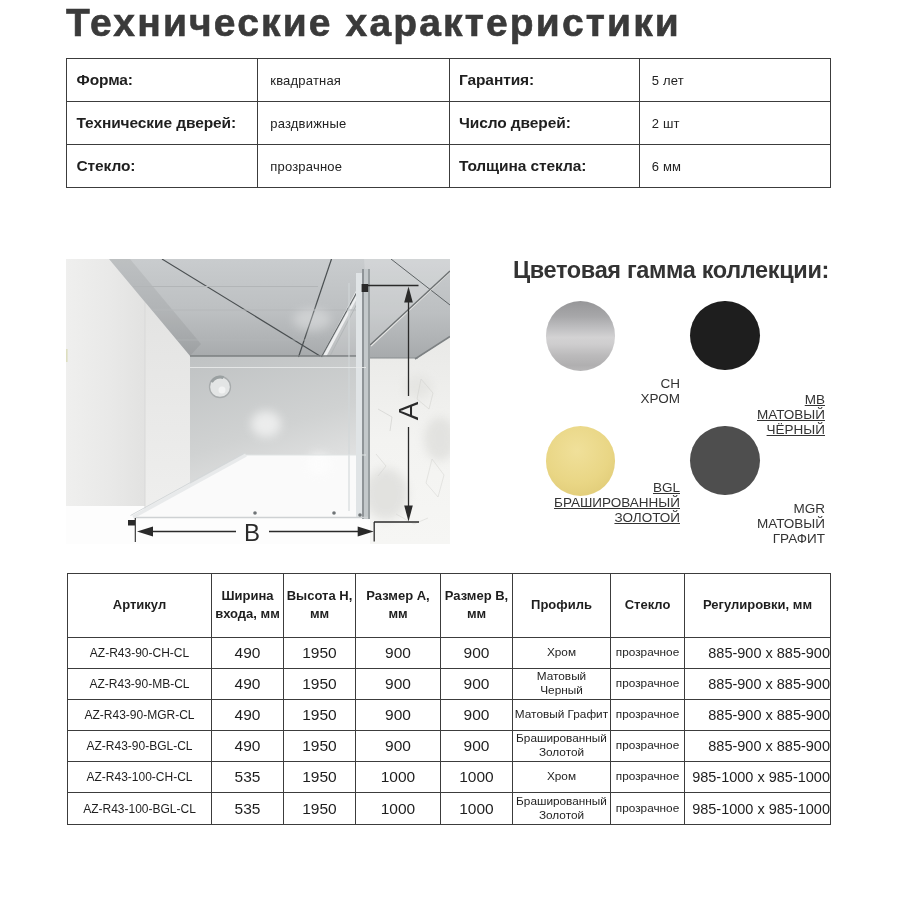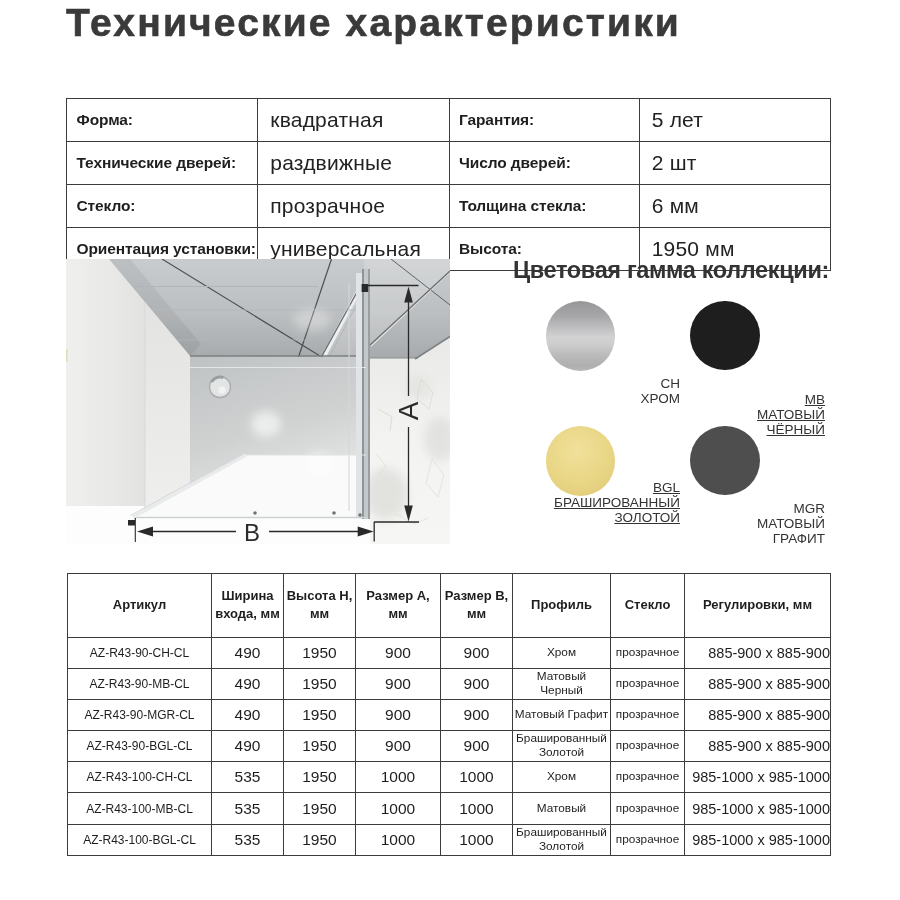--- a/index.html
+++ b/index.html
@@ -1,21 +1,21 @@
 <!DOCTYPE html>
 <html><head>
 <meta charset="utf-8">
 <style>
   html,body{margin:0;padding:0;}
   body{width:900px;height:900px;background:#fff;font-family:"Liberation Sans",sans-serif;color:#2b2b2b;position:relative;overflow:hidden;}
   .abs{position:absolute;}
   #title{left:66px;top:3px;font-size:39px;font-weight:bold;-webkit-text-stroke:0.6px #3a3a3a;letter-spacing:2.15px;color:#3a3a3a;white-space:nowrap;line-height:1;}
   table{border-collapse:collapse;}
-  #t1{left:66px;top:58px;width:765px;table-layout:fixed;margin-top:40px;}
-  #t1 td{border:1.5px solid #3c3c3c;height:42.1px;font-size:21px;letter-spacing:0.2px;padding:0 0 0 12px;vertical-align:middle;color:#222;white-space:nowrap;}
+  #t1{left:66px;top:58px;width:765px;table-layout:fixed;}
+  #t1 td{border:1.5px solid #3c3c3c;height:42.1px;font-size:13px;letter-spacing:0.2px;padding:0 0 0 12px;vertical-align:middle;color:#222;white-space:nowrap;}
   #t1 td.l{font-weight:bold;font-size:15.5px;letter-spacing:-0.1px;padding-left:9.5px;color:#1f1f1f;}
   #h2c{left:513px;top:259px;font-size:23.5px;font-weight:bold;letter-spacing:-0.35px;color:#333;white-space:nowrap;line-height:1;}
   .circ{border-radius:50%;width:69.5px;height:69.5px;}
   .clabel{font-size:13.5px;line-height:15px;color:#333;text-align:right;width:200px;}
   #t2{left:67px;top:573px;width:763px;table-layout:fixed;}
   #t2 td{border:1.5px solid #3c3c3c;text-align:center;vertical-align:middle;color:#1e1e1e;font-size:15.5px;padding:0;white-space:nowrap;}
   #t2 tr.hd td{height:62.5px;font-weight:bold;font-size:13px;line-height:1.4;white-space:normal;}
   #t2 tr.dr td{height:30.2px;}
   #t2 td.sm{font-size:11.8px;line-height:1.18;}
   #t2 td.ak{font-size:12px;}
@@ -43,26 +43,20 @@
         <td class="l">Технические дверей:</td>
         <td>раздвижные</td>
         <td class="l">Число дверей:</td>
         <td>2 шт</td>
       </tr>
   <tr>
         <td class="l">Стекло:</td>
         <td>прозрачное</td>
         <td class="l">Толщина стекла:</td>
         <td>6 мм</td>
-      </tr>
-  <tr>
-        <td class="l">Ориентация установки:</td>
-        <td>универсальная</td>
-        <td class="l">Высота:</td>
-        <td>1950 мм</td>
       </tr>
 </tbody>
   </table>
 
 <div id="shower" class="abs" style="left:66px;top:259px;width:384px;height:285px;">
 <svg width="384" height="285" viewBox="0 0 384 285">
   <defs>
     <linearGradient id="ceil" x1="0" y1="0" x2="0" y2="1">
       <stop offset="0" stop-color="#c9ccce"></stop>
           <stop offset="0.55" stop-color="#bcbfc1"></stop>
@@ -260,30 +254,20 @@
         <td class="ak">AZ-R43-100-CH-CL</td>
         <td>535</td>
         <td>1950</td>
         <td>1000</td>
         <td>1000</td>
         <td class="sm">Хром</td>
         <td class="sm">прозрачное</td>
         <td class="rg">985-1000 x 985-1000</td>
       </tr>
   <tr class="dr">
-        <td class="ak">AZ-R43-100-MB-CL</td>
-        <td>535</td>
-        <td>1950</td>
-        <td>1000</td>
-        <td>1000</td>
-        <td class="sm">Матовый</td>
-        <td class="sm">прозрачное</td>
-        <td class="rg">985-1000 x 985-1000</td>
-      </tr>
-  <tr class="dr">
         <td class="ak">AZ-R43-100-BGL-CL</td>
         <td>535</td>
         <td>1950</td>
         <td>1000</td>
         <td>1000</td>
         <td class="sm">Брашированный<br>Золотой</td>
         <td class="sm">прозрачное</td>
         <td class="rg">985-1000 x 985-1000</td>
       </tr>
 </tbody>

